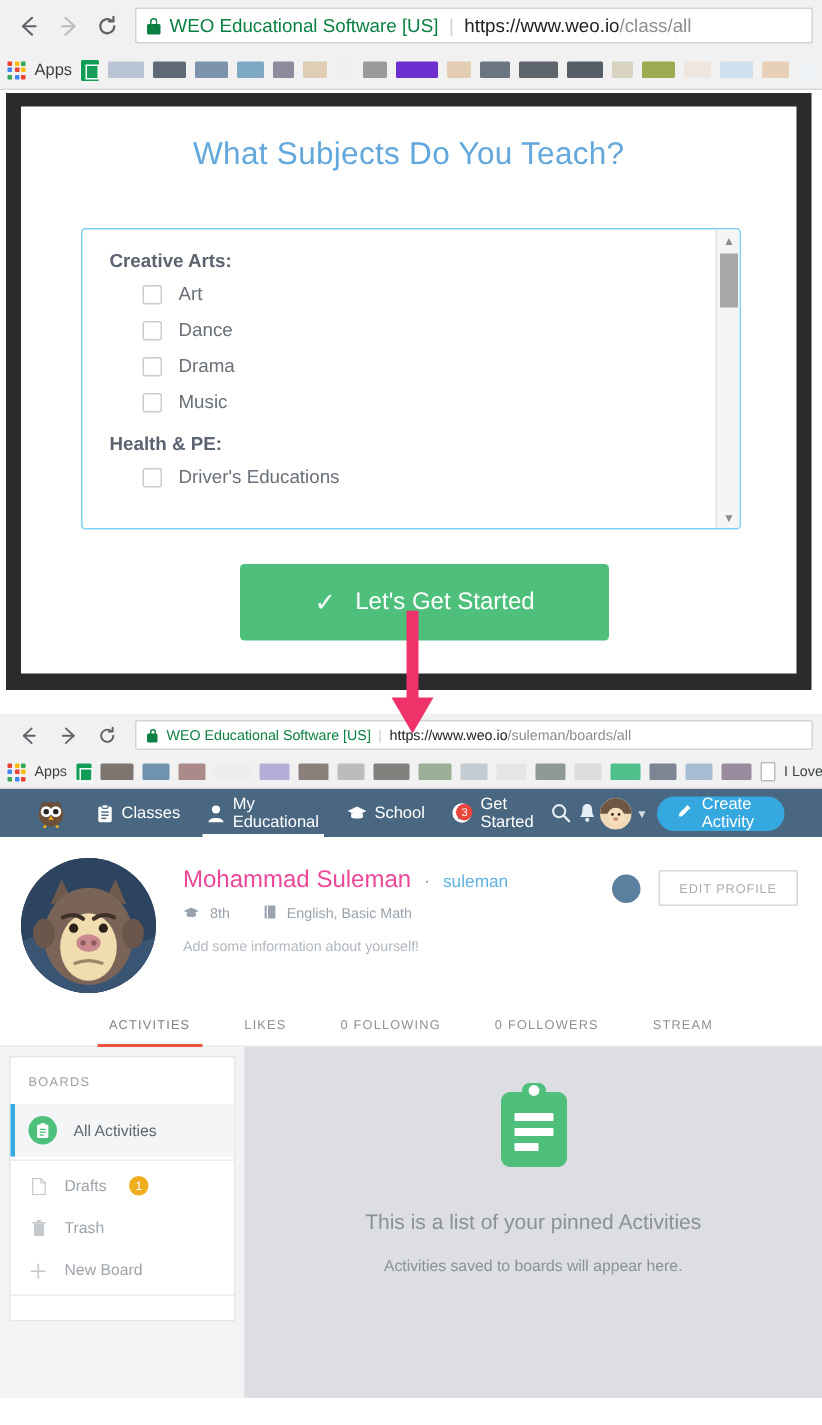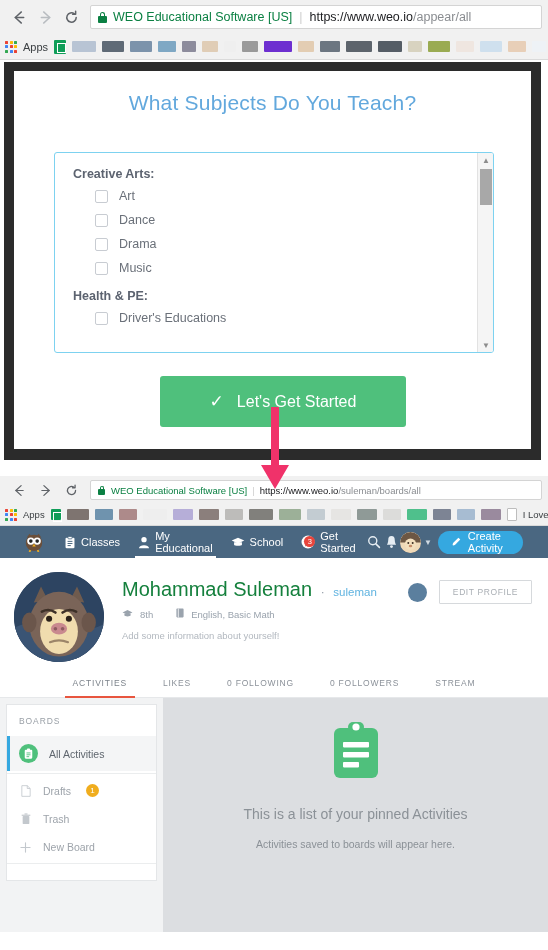--- a/index.html
+++ b/index.html
@@ -108,21 +108,21 @@
   .avatar-sm { width:21px; height:21px; border-radius:50%; background:#c9b29b; overflow:hidden;
                flex:0 0 auto; position:relative; }
   .caret { color:#cfd9e2; font-size:8px; margin:0 6px 0 3px; }
   .createbtn { background:#35a8e0; color:#fff; border-radius:13px; height:23px; display:flex;
                align-items:center; gap:6px; padding:0 13px; font-size:11px; margin-right:2px; }
 
   .profile { display:flex; padding:14px 0 0 14px; background:#fff; position:relative; height:112px; }
   .avatar-lg { width:90px; height:90px; border-radius:50%; overflow:hidden; flex:0 0 auto;
                background:#2d4461; position:relative; }
   .pinfo { margin-left:18px; padding-top:6px; flex:1 1 auto; }
-  .pname { font-size:20px; color:#15803d; font-weight:400; }
+  .pname { font-size:16px; color:#ec4899; font-weight:400; }
   .phandle { font-size:11.5px; color:#5fb3e0; }
   .pdot { color:#9aa3ad; font-size:13px; margin:0 4px; }
   .pmeta { display:flex; align-items:center; gap:7px; margin-top:7px; color:#9aa3ad; font-size:9.5px; }
   .pmeta .sep { width:9px; }
   .pbio { margin-top:10px; color:#b2b8bf; font-size:9.5px; }
   .pactions { position:absolute; right:16px; top:22px; display:flex; align-items:center; gap:12px; }
   .circ-blue { width:19px; height:19px; border-radius:50%; background:#5b7f9e; }
   .editbtn { border:1px solid #d6d9dc; border-radius:1px; color:#a9aeb4; font-size:8.5px;
              letter-spacing:.6px; padding:6px 13px; background:#fff; }
 
@@ -187,21 +187,21 @@
           </svg>
       </div>
       <div class="omnibox">
         <span class="lock">
             <i class="shackle"></i>
             <i class="body"></i>
           </span>
         <span class="site-name">WEO Educational Software [US]</span>
         <span class="omni-sep">|</span>
         <span class="url-dark">https://www.weo.io</span>
-          <span class="url-grey">/appear/all</span>
+          <span class="url-grey">/class/all</span>
       </div>
     </div>
 
     <div class="bookmarkbar">
       <span class="apps-grid">
         <i style="background:#ea4335"></i>
           <i style="background:#fbbc05"></i>
           <i style="background:#34a853"></i>
         <i style="background:#4285f4"></i>
           <i style="background:#ea4335"></i>

